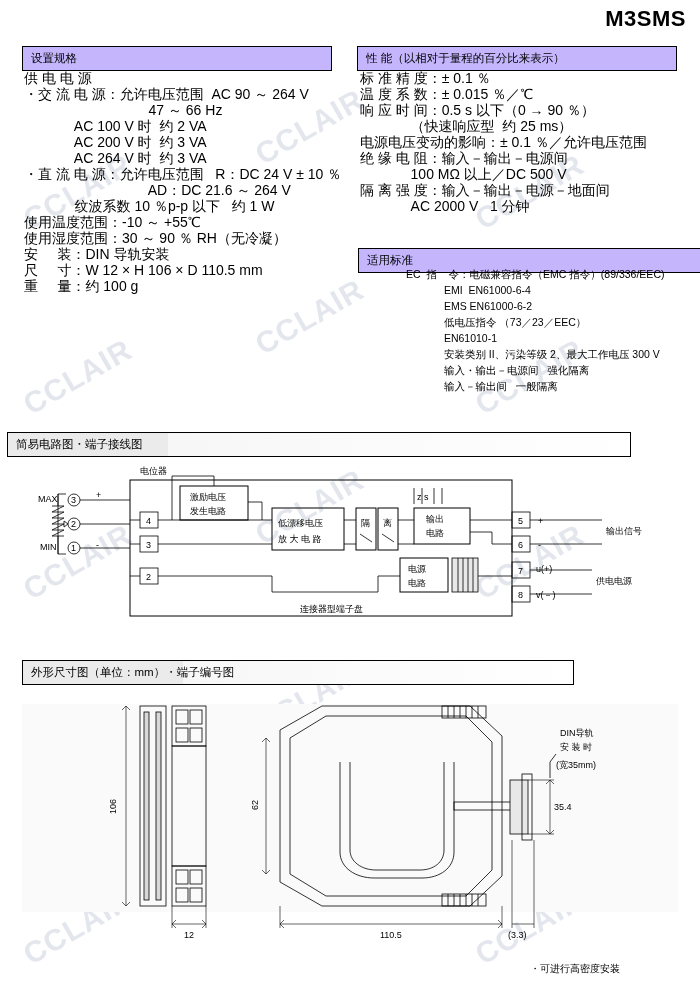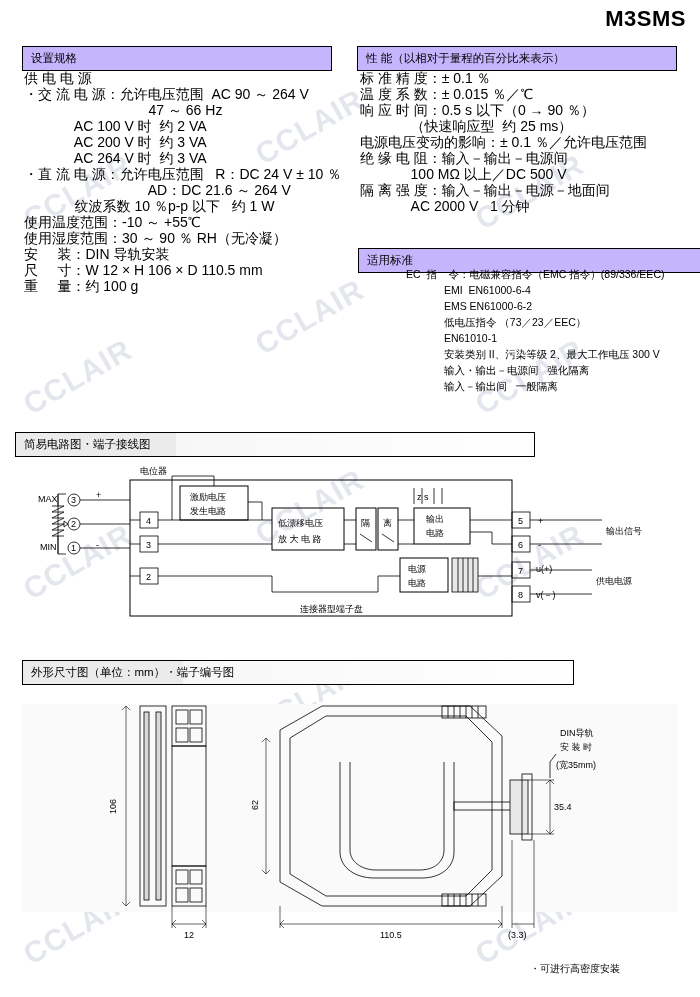--- a/index.html
+++ b/index.html
@@ -170,21 +170,21 @@
   <div class="sec-bar" style="left:358px; top:240px; width:348px;margin-top:8px;">适用标准</div>
   <div class="txt small" style="left:360px; top:266px;margin-left:46px;">EC  指    令：电磁兼容指令（EMC 指令）(89/336/EEC)
              EMI  EN61000-6-4
              EMS EN61000-6-2
              低电压指令 （73／23／EEC）
              EN61010-1
              安装类别 II、污染等级 2、最大工作电压 300 V
              输入・输出－电源间   强化隔离
              输入－输出间   一般隔离</div>
 
-  <div class="sec-bar wide" style="left:15px; top:432px; width:520px;">简易电路图・端子接线图</div>
+  <div class="sec-bar wide" style="left:7px; top:432px; width:624px;">简易电路图・端子接线图</div>
 
   <div class="diagram" style="left:22px; top:462px;">
     <svg width="656" height="172" viewBox="0 0 656 172">
 
       <rect class="box-line" x="108" y="18" width="382" height="136"></rect>
 
       <text class="lbl-cn" x="118" y="12">电位器</text>
 
       <text class="lbl" x="16" y="40">MAX</text>
       <text class="lbl" x="18" y="88">MIN</text>

